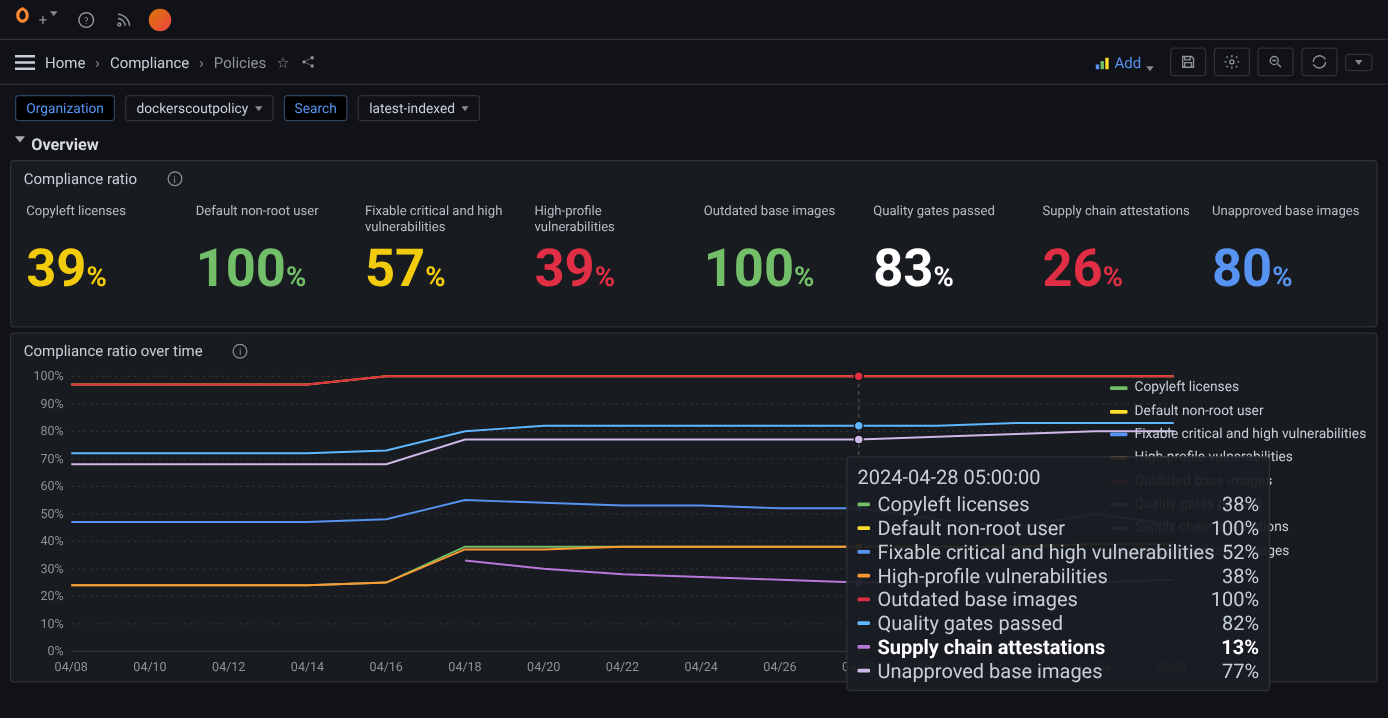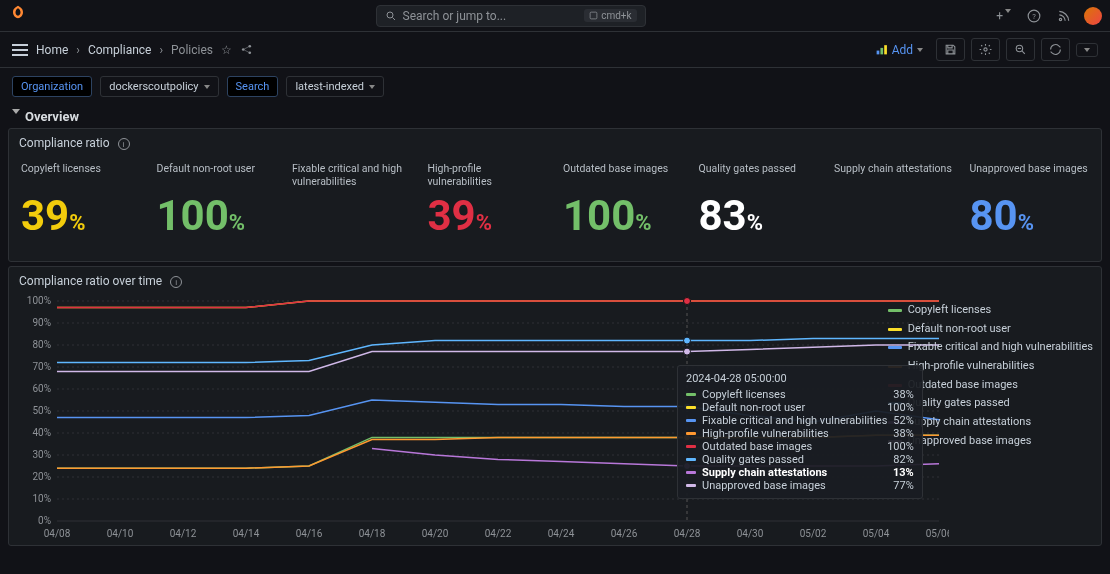--- a/index.html
+++ b/index.html
@@ -17,73 +17,58 @@
   .search .hint{margin-left:auto;font-size:10px;background:#2a2d33;border-radius:3px;padding:1px 5px;display:flex;align-items:center;gap:3px}
   .topicons{display:flex;align-items:center;gap:10px;color:var(--txt2)}
   .ticon{cursor:pointer;padding:3px;display:flex}
   .avatar{width:18px;height:18px;border-radius:50%;background:linear-gradient(135deg,#d97706,#ef4444)}
   .crumbs{display:flex;align-items:center;height:36px;padding:0 12px;gap:8px;border-bottom:1px solid var(--border)}
   .crumbs .sep{color:var(--txt2)}
   .crumbs a{color:var(--txt);cursor:pointer}
   .crumbs a.cur{color:var(--txt2)}
   .cicon{cursor:pointer;color:var(--txt2);display:flex}
   .rtools{margin-left:auto;display:flex;align-items:center;gap:6px}
-  .rbtn{display:flex;align-items:center;gap:4px;border:1px solid var(--border);border-radius:3px;padding:4px 7px;cursor:pointer;color:var(--txt2)}
+  .rbtn{display:flex;align-items:flex-end;gap:4px;border:1px solid var(--border);border-radius:3px;padding:4px 7px;cursor:pointer;color:var(--txt2)}
   .rbtn.add{color:#5794f2;border:none}
   .vars{display:flex;align-items:center;gap:8px;padding:8px 12px}
   .chip{border:1px solid var(--border);border-radius:3px;padding:3px 8px;font-size:11px;display:flex;align-items:center;gap:5px;cursor:pointer}
   .chip.lbl{color:#5794f2;border-color:#2d4361;background:#000000}
   .section{padding:4px 12px 0;color:#d8dce0;font-size:13px;display:flex;align-items:flex-start;gap:5px}
   .caret-down{display:inline-block;width:0;height:0;border-left:4px solid transparent;border-right:4px solid transparent;border-top:5px solid #aaa}
   .caret-sm{display:inline-block;width:0;height:0;border-left:3px solid transparent;border-right:3px solid transparent;border-top:4px solid #888}
   .panel{margin:4px 8px;border:1px solid var(--border);border-radius:3px;background:var(--bg2)}
-  .ptitle{padding:7px 10px;font-size:12px;color:#c7d0d9;display:flex;align-items:flex-end;gap:8px}
+  .ptitle{padding:7px 10px;font-size:12px;color:#c7d0d9;display:flex;align-items:center;gap:24px}
   .info{width:12px;height:12px;border:1px solid var(--txt2);border-radius:50%;display:inline-flex;align-items:center;justify-content:center;font-size:8px;color:var(--txt2)}
   .stats{display:flex;justify-content:space-between;padding:6px 4px 24px}
   .stat{flex:1;padding:0 8px}
   .stat .lbl{font-size:10.5px;color:#b7bec5;min-height:26px;display:block;margin-bottom:6px;line-height:1.2}
   .stat .val{font-size:42px;font-weight:700;line-height:1}
   .stat .pct{font-size:22px}
   .chartwrap{position:relative;height:250px;padding:0 0 0 10px}
   svg.chart{display:block}
   .legend{position:absolute;right:8px;top:6px;font-size:11px;line-height:1.7}
   .legend div{display:flex;align-items:center;gap:6px;cursor:pointer}
   .legend .sw{width:14px;height:3px;border-radius:1px}
-  .tooltip{position:absolute;background:#1a1d22ee;border:1px solid var(--border);border-radius:3px;padding:6px 8px;font-size:11px;min-width:180px}
+  .tooltip{position:absolute;background:#1a1d22ee;border:1px solid var(--border);border-radius:3px;padding:6px 8px;font-size:16px;min-width:180px}
   .tooltip .tt-title{color:#c7d0d9;margin-bottom:3px}
   .tooltip .row{display:flex;align-items:center;gap:6px}
   .tooltip .row .sw{width:10px;height:3px;border-radius:1px}
   .tooltip .row .v{margin-left:auto}
   .tooltip .row.bold{font-weight:bold;color:#fff}
   .menu{display:flex;flex-direction:column;gap:3px;cursor:pointer}
   .menu span{width:16px;height:2px;background:#c7d0d9}
 </style>
 </head>
 <body>
 
 <div class="topbar">
   <div class="logo">
     <svg viewBox="0 0 24 24">
         <path fill="#ff8833" d="M12 2c-3 2-6 3-6 8 0 4 3 7 6 7s6-3 6-7c0-5-3-6-6-8zm0 3c2 1 3 3 3 5s-1 4-3 4-3-2-3-4 1-4 3-5z"></path>
       </svg>
-  </div>
-  <div class="searchwrap">
-    <div class="search">
-      <svg width="12" height="12" viewBox="0 0 24 24">
-          <circle cx="10" cy="10" r="6" stroke="#8e9297" stroke-width="2" fill="none"></circle>
-          <line x1="15" y1="15" x2="20" y2="20" stroke="#8e9297" stroke-width="2"></line>
-        </svg>
-      <span>Search or jump to...</span>
-      <span class="hint">
-          <svg width="9" height="9" viewBox="0 0 24 24">
-            <rect x="3" y="3" width="18" height="18" rx="3" fill="none" stroke="#8e9297" stroke-width="2"></rect>
-          </svg>
-          <span>cmd+k</span>
-        </span>
-    </div>
   </div>
   <div class="topicons">
     <div class="ticon">+ <span class="caret-sm" style="margin-left:2px"></span></div>
     <div class="ticon">
         <svg width="14" height="14" viewBox="0 0 24 24">
           <circle cx="12" cy="12" r="10" fill="none" stroke="#8e9297" stroke-width="2"></circle>
           <text x="12" y="17" text-anchor="middle" fill="#8e9297" font-size="13">?</text>
         </svg>
       </div>
     <div class="ticon">
@@ -177,29 +162,29 @@
   <div class="ptitle">
       <span>Compliance ratio</span>
       <span class="info">i</span>
     </div>
   <div class="stats" id="stats">
       <div class="stat"><span class="lbl">Copyleft licenses</span>
     <span class="val" style="color:#f2cc0c">39<span class="pct">%</span></span></div>
       <div class="stat"><span class="lbl">Default non-root user</span>
     <span class="val" style="color:#73bf69">100<span class="pct">%</span></span></div>
       <div class="stat"><span class="lbl">Fixable critical and high vulnerabilities</span>
-    </div>
+    <span class="val" style="color:#f2cc0c">57<span class="pct">%</span></span></div>
       <div class="stat"><span class="lbl">High-profile vulnerabilities</span>
     <span class="val" style="color:#e02f44">39<span class="pct">%</span></span></div>
       <div class="stat"><span class="lbl">Outdated base images</span>
     <span class="val" style="color:#73bf69">100<span class="pct">%</span></span></div>
       <div class="stat"><span class="lbl">Quality gates passed</span>
     <span class="val" style="color:#ffffff">83<span class="pct">%</span></span></div>
       <div class="stat"><span class="lbl">Supply chain attestations</span>
-    </div>
+    <span class="val" style="color:#e02f44">26<span class="pct">%</span></span></div>
       <div class="stat"><span class="lbl">Unapproved base images</span>
     <span class="val" style="color:#5794f2">80<span class="pct">%</span></span></div>
     </div>
 </div>
 
 <div class="panel" style="margin-bottom:0">
   <div class="ptitle">
       <span>Compliance ratio over time</span>
       <span class="info">i</span>
     </div>

